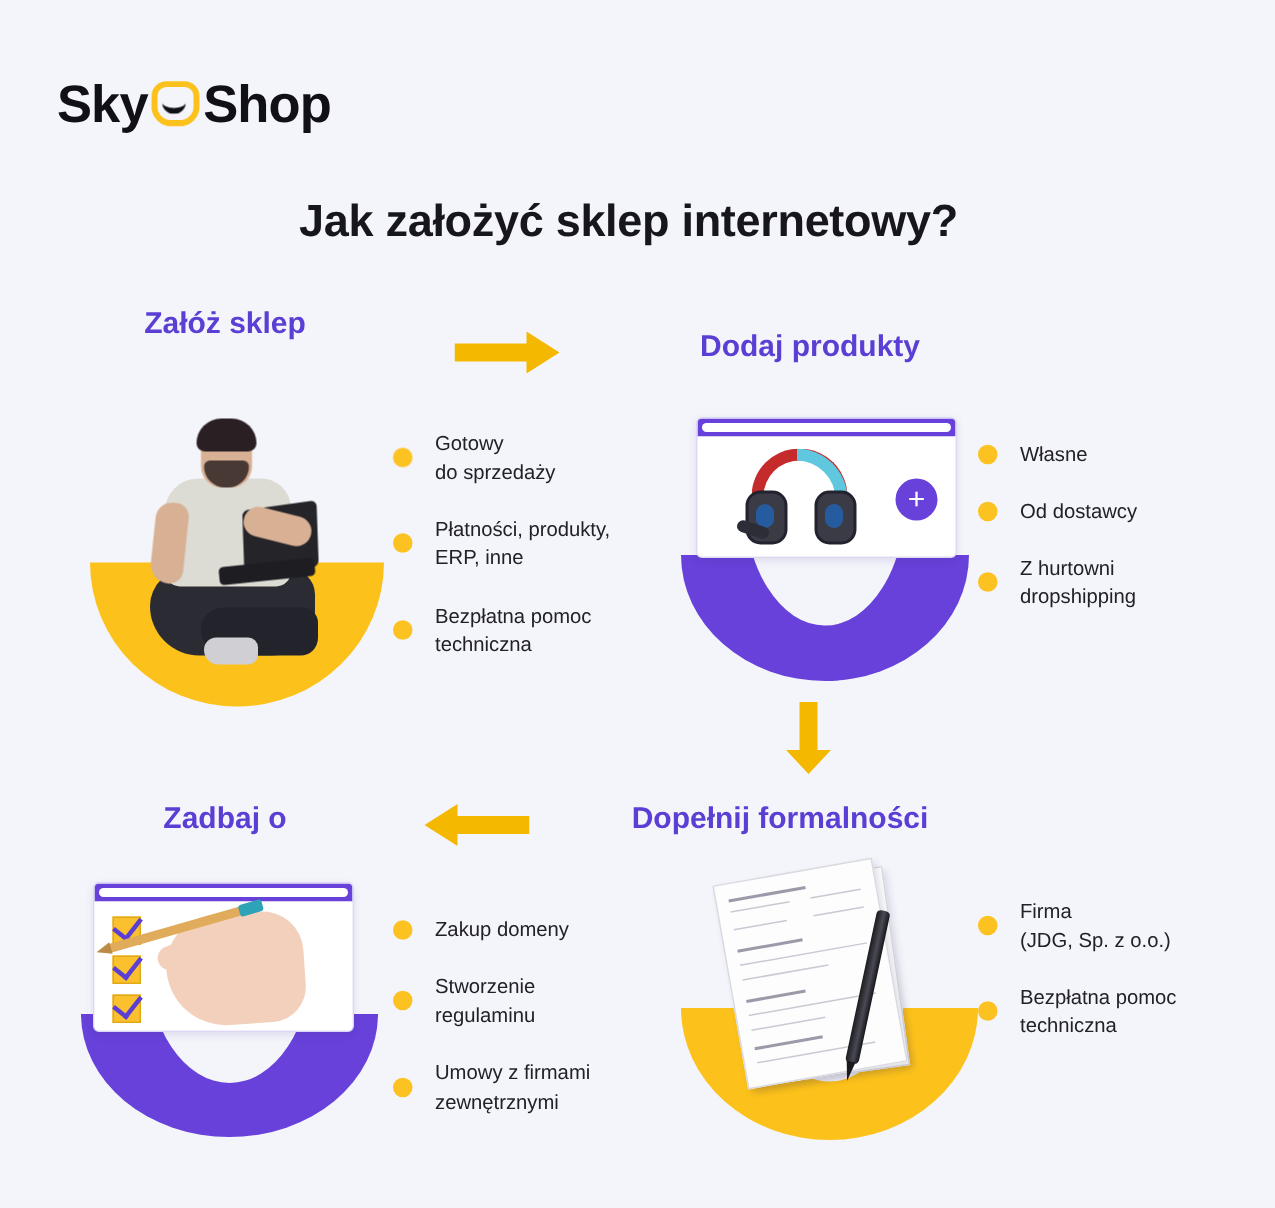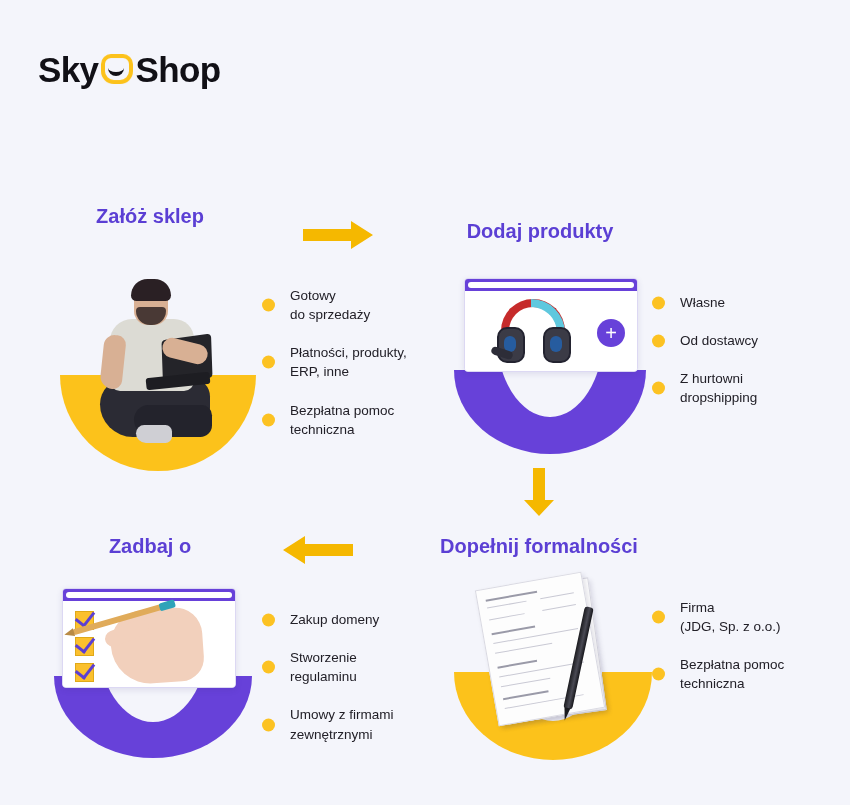--- a/index.html
+++ b/index.html
@@ -79,21 +79,21 @@
     position: absolute;
     font-size: 20px;
     font-weight: bold;
     color: #5b3fd4;
     line-height: 1.30;
     text-align: center;
   }
   .heading-1 { left: 30px;  top: 203px; width: 240px; }
   .heading-2 { left: 420px; top: 218px; width: 240px; }
   .heading-3 { left: 40px;  top: 533px; width: 220px; }
-  .heading-4 { left: 408px; top: 533px; width: 262px; }
+  .heading-4 { left: 389px; top: 533px; width: 262px; }
 
   
   .arrow { position: absolute; }
   .arrow-right { left: 303px; top: 219px; width: 70px; height: 32px; }
   .arrow-left  { left: 283px; top: 534px; width: 70px; height: 32px; }
   .arrow-down  { left: 523px; top: 468px; width: 32px; height: 48px; }
 
   
   .bullets { position: absolute; }
   .bullets li {
@@ -330,20 +330,21 @@
 
   <div class="logo">
     <span class="logo-text">Sky</span>
     <span class="logo-mark">
       <span class="bag"></span>
       <span class="smile"></span>
     </span>
     <span class="logo-text">Shop</span>
   </div>
 
+  <div class="page-title">Jak założyć sklep internetowy?</div>
 
   <div class="step-heading heading-1">
     <div>Załóż sklep</div>
   </div>
 
   <div class="illus illus-1">
     <div class="crescent crescent-yellow c1"></div>
     <div class="person">
       <div class="legs"></div>
       <div class="legs2"></div>

